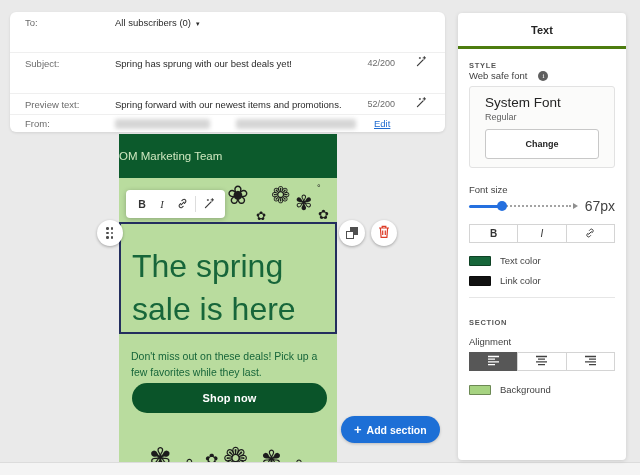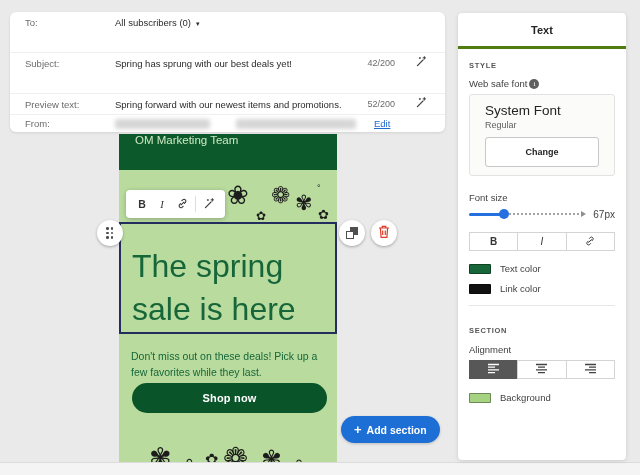--- a/index.html
+++ b/index.html
@@ -19,21 +19,21 @@
   .caret { font-size:7px; color:#2b2b2b; margin-left:5px; }
   .counter { font-size:9px; color:#6b6b6b; margin-left:10px; flex:none; }
   .wand-btn { width:20px; height:20px; margin-left:16px; margin-right:2px; border:none; background:transparent;
     display:flex; align-items:center; justify-content:center; cursor:pointer; flex:none; }
   .redacted { height:10px; border-radius:2px; background:#d6d6d6; filter:blur(2px); }
   .red1 { width:95px; } .red2 { width:120px; margin-left:26px; }
   .edit-link { font-size:9.5px; color:#1f6bd0; text-decoration:underline; margin-left:18px; cursor:pointer; }
 
   
   .canvas { left:119px; top:134px; width:218px; height:328px; background:#b9dc9e; overflow:hidden; }
-  .em-header { height:36px; background:#0c5a2c; display:flex; align-items:flex-start; padding-left:16px; }
+  .em-header { height:44px; background:#0c5a2c; display:flex; align-items:center; padding-left:0; }
   .em-header span { color:#cfe8c0; font-size:11.5px; }
   .flower { position:absolute; color:#1c1c1c; line-height:1; }
   .ft1 { left:92px; top:58px;  font-size:15px; }
   .ft2 { left:108px; top:48px; font-size:26px; }
   .ft3 { left:137px; top:76px; font-size:12px; }
   .ft4 { left:152px; top:50px; font-size:23px; }
   .ft5 { left:176px; top:58px; font-size:21px; }
   .ft6 { left:198px; top:50px; font-size:9px;  }
   .ft7 { left:199px; top:74px; font-size:13px; }
   .fb1 { left:30px;  bottom:-10px; font-size:27px; }
@@ -80,39 +80,39 @@
 
   .bottom-strip { left:0; top:462px; width:640px; height:13px; background:#f4f4f4; border-top:1px solid #dcdcdc; }
 
   
   .prop-panel { left:458px; top:13px; width:168px; height:447px; background:#fff; border-radius:4px;
     box-shadow:0 1px 4px rgba(0,0,0,.13); }
   .pp-header { height:36px; border-bottom:3px solid #4d7c0f; display:flex; align-items:center; justify-content:center; }
   .pp-title { font-size:11px; font-weight:bold; color:#242424; }
   .pp-body { padding:12px 11px 0 11px; }
   .sec-label { font-size:7.5px; font-weight:bold; letter-spacing:.7px; color:#555; }
-  .websafe-row { display:flex; align-items:center; gap:2px; margin-top:8px; }
+  .websafe-row { display:flex; align-items:center; gap:11px; }
   .small-label { font-size:9.5px; color:#424242; }
   .info-ic { width:10px; height:10px; border-radius:50%; background:#5f5f5f; color:#fff; font-size:7px;
     display:flex; align-items:center; justify-content:center; font-family:"Liberation Serif", serif; cursor:pointer; }
   .font-card { margin-top:5px; border:1px solid #e2e2e2; background:#fbfbfa; border-radius:3px; padding:8px 15px; }
   .font-name { font-size:13.5px; color:#242424; }
   .font-weight { font-size:9px; color:#616161; margin-top:2px; }
   .change-btn { margin-top:7px; width:100%; height:30px; background:#fff; border:1px solid #c8c8c8; border-radius:3px;
     font-size:9px; font-weight:bold; color:#242424; cursor:pointer; font-family:"Liberation Sans", sans-serif; }
   .fs-label { margin-top:16px; }
   .slider-row { margin-top:5px; display:flex; align-items:center; gap:7px; height:12px; }
   .track { position:relative; flex:1; height:12px; cursor:pointer; }
   .track .fill { position:absolute; left:0; top:5px; width:30%; height:2.5px; border-radius:2px; background:#2570df; }
   .track .dotted { position:absolute; left:31%; right:7px; top:5px; border-top:2px dotted #a3a3a3; }
   .track .endarrow { position:absolute; right:0; top:3px; width:0; height:0;
     border-left:5px solid #8f8f8f; border-top:3.5px solid transparent; border-bottom:3.5px solid transparent; }
   .track .thumb { position:absolute; left:calc(30% - 5px); top:1px; width:10px; height:10px; border-radius:50%;
     background:#2570df; cursor:grab; }
-  .fs-value { font-size:10px; color:#424242; flex:none; }
+  .fs-value { font-size:14px; color:#424242; flex:none; }
   .btn-group { display:flex; margin-top:12px; }
   .btn-group button { flex:1; height:19px; background:#fff; border:1px solid #d4d4d4; cursor:pointer;
     display:flex; align-items:center; justify-content:center; font-family:"Liberation Sans", sans-serif;
     font-size:10px; color:#333; }
   .btn-group button + button { margin-left:-1px; }
   .bg-b { font-weight:bold; }
   .bg-i { font-style:italic; font-family:"Liberation Serif", serif; font-size:11px; }
   .color-row { display:flex; align-items:center; gap:9px; cursor:pointer; }
   .mt12 { margin-top:12px; } .mt9 { margin-top:9px; } .mt11 { margin-top:20px; } .mt13 { margin-top:13px; }
   .swatch { width:22px; height:10px; border:1px solid rgba(0,0,0,.35); border-radius:1px; flex:none; }

